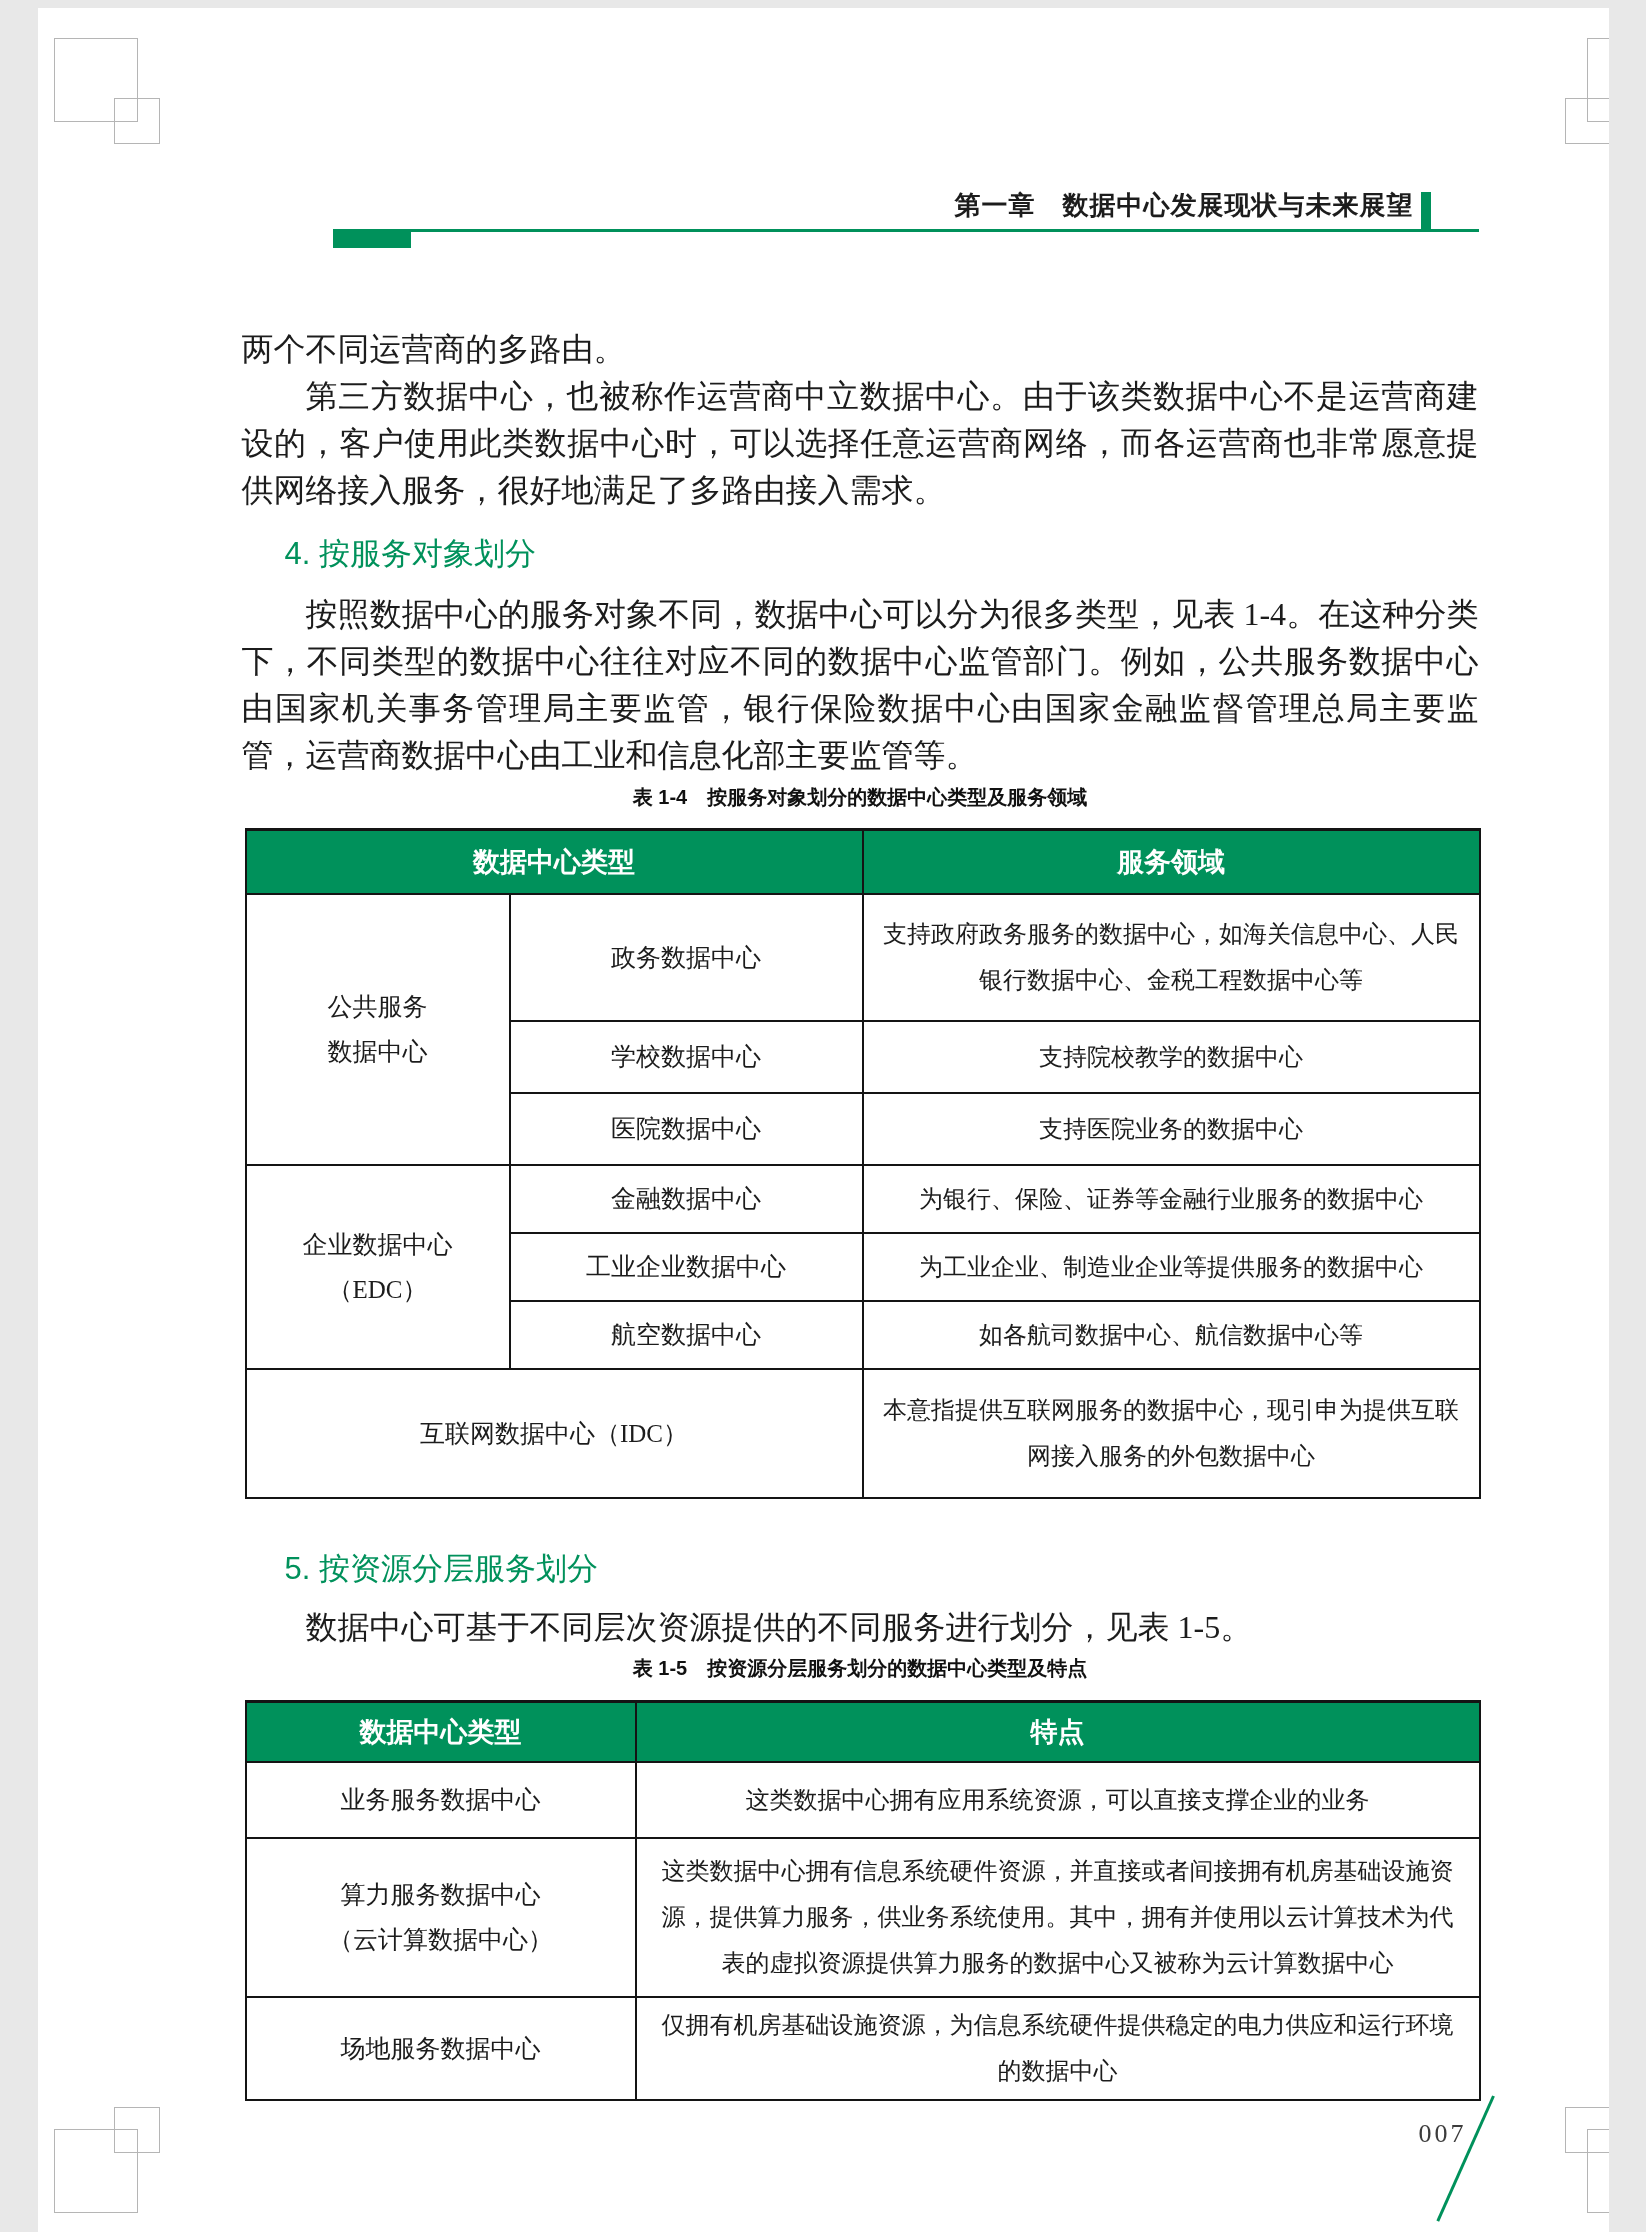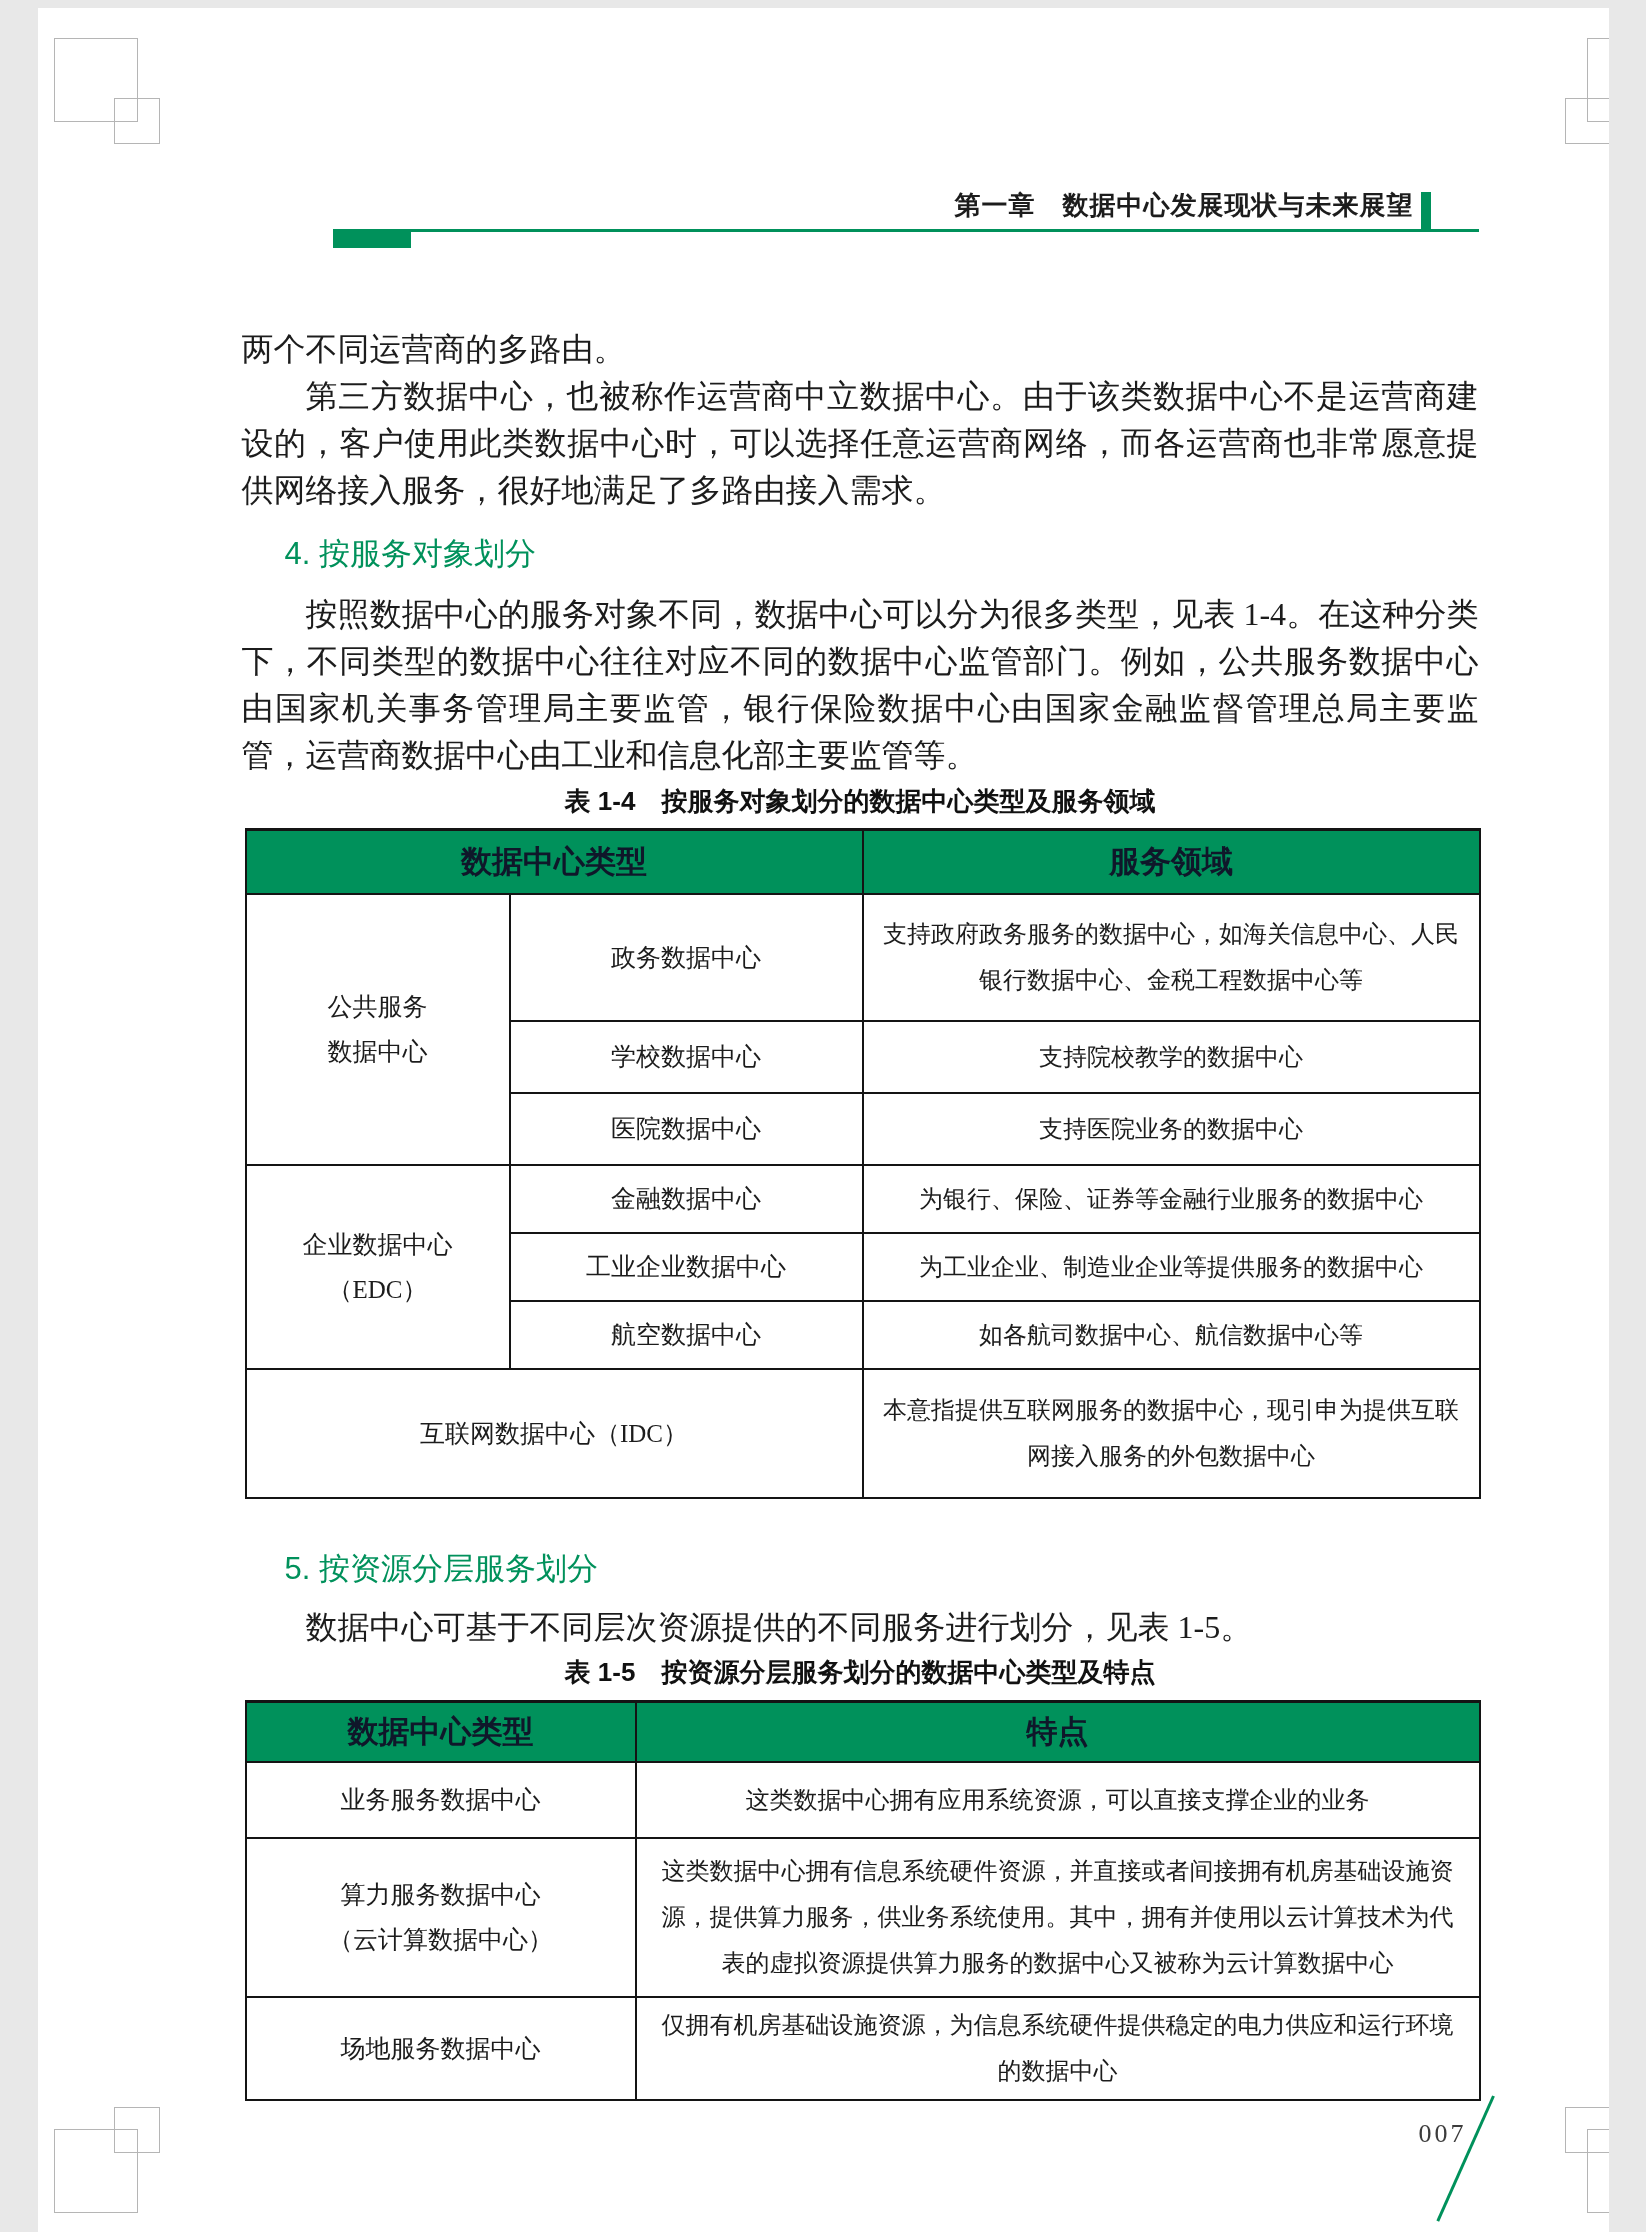--- a/index.html
+++ b/index.html
@@ -16,28 +16,28 @@
   .head-bar{position:absolute;left:1383px;top:184px;width:10px;height:39px;background:var(--accent-green,#00915b);}
   .head-rule{position:absolute;left:295px;top:221px;width:1146px;height:3px;background:var(--accent-green,#00915b);}
   .head-block{position:absolute;left:295px;top:221px;width:78px;height:19px;background:var(--accent-green,#00915b);}
   
   .bt{position:absolute;left:204px;width:1237px;font-size:32px;line-height:47px;
     text-align:justify;margin:0;}
   .indent{text-indent:2em;}
   .green-heading{position:absolute;left:247px;margin:0;font-size:31px;font-weight:normal;
     color:var(--accent-green,#00915b);font-family:"Liberation Sans","DejaVu Sans",sans-serif;}
   .table-caption{position:absolute;left:204px;width:1237px;text-align:center;margin:0;
-    font-size:26px;font-weight:bold;font-family:"Liberation Sans","DejaVu Sans",sans-serif;color:#111;}
+    font-size:20px;font-weight:bold;font-family:"Liberation Sans","DejaVu Sans",sans-serif;color:#111;}
   
   .tbl-wrap{position:absolute;left:207px;width:1234px;}
   table.tbl{border-collapse:collapse;table-layout:fixed;width:100%;}
   .tbl th,.tbl td{border:2px solid var(--table-border,#141414);text-align:center;
     vertical-align:middle;padding:4px 14px;overflow:hidden;}
-  .tbl thead th{background:var(--accent-green,#00915b);color:#0f172a;
-    font-family:"Liberation Sans","DejaVu Sans",sans-serif;font-weight:bold;font-size:31px;
+  .tbl thead th{background:var(--accent-green,#00915b);color:#ffffff;
+    font-family:"Liberation Sans","DejaVu Sans",sans-serif;font-weight:bold;font-size:27px;
     border-top-width:3px;}
   .tbl td{font-size:25px;line-height:45px;}
   .tbl td.svc{font-size:24px;line-height:46px;}
   .pre{white-space:pre-line;}
   
   .page-number{position:absolute;left:1381px;top:2111px;font-size:26px;letter-spacing:3px;color:#3c3c3c;}
   .green-slash{position:absolute;left:1454px;top:2088px;width:3px;height:137px;
     background:var(--accent-green,#00915b);transform:rotate(24deg);transform-origin:top center;}
 </style>
 </head>

